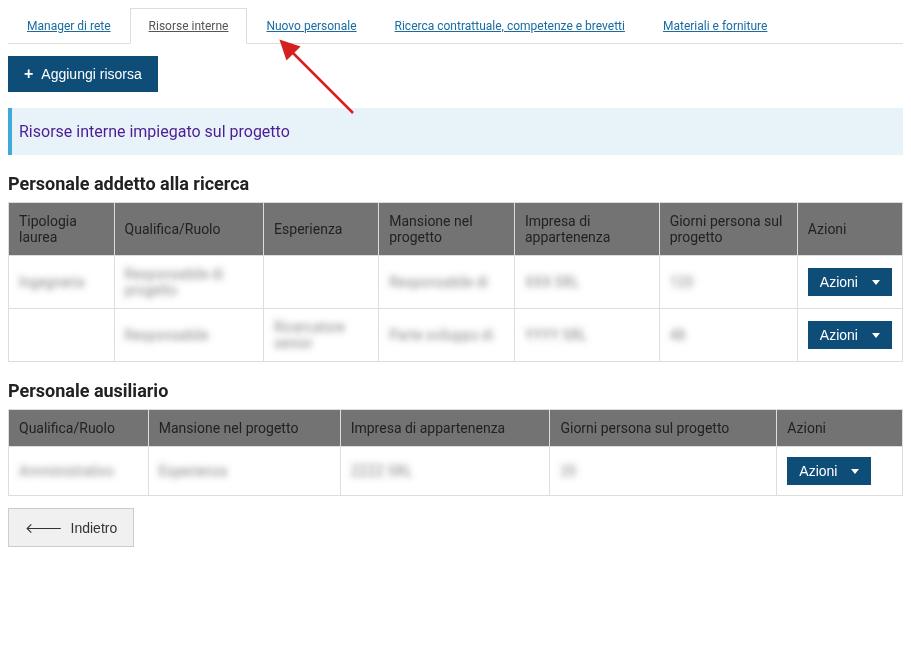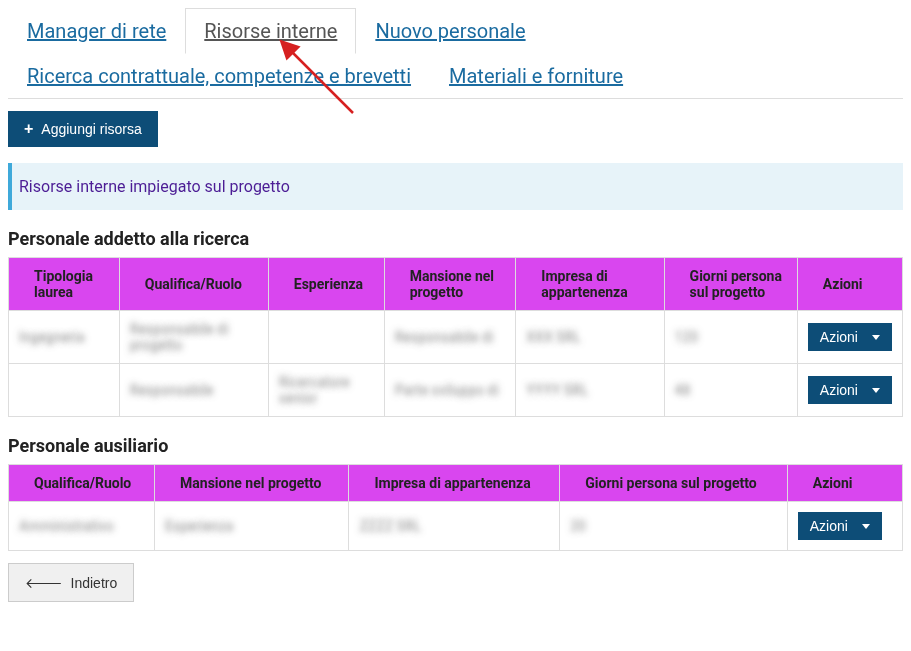--- a/index.html
+++ b/index.html
@@ -19,21 +19,21 @@
       display: flex;
       flex-wrap: wrap;
       border-bottom: 1px solid #ddd;
       gap: 0;
     }
     .tab {
       padding: 10px 18px;
       color: #1a6ba0;
       text-decoration: underline;
       cursor: pointer;
-      font-size: 20px;
+      font-size: 12px;
       border: 1px solid transparent;
       margin-bottom: -1px;
     }
     .tab.active {
       border: 1px solid #ddd;
       border-bottom-color: #fff;
       background: #fff;
       color: #555;
       text-decoration: underline;
       text-align: right;
@@ -86,24 +86,23 @@
       border: 1px solid #ddd;
     }
     th, td {
       border: 1px solid #ddd;
       padding: 10px 10px;
       text-align: left;
       font-size: 14px;
       vertical-align: middle;
     }
     th {
-      font-weight: bold;
-      background: #d946ef;
+      font-weight: normal;
+      background: #737373;
       color: #222;
-      padding-left: 25px;
     }
     .blurred {
       color: transparent;
       text-shadow: 0 0 6px rgba(80,80,80,0.7);
       user-select: none;
     }
     .caret-down {
       display: inline-block;
       width: 0;
       height: 0;

